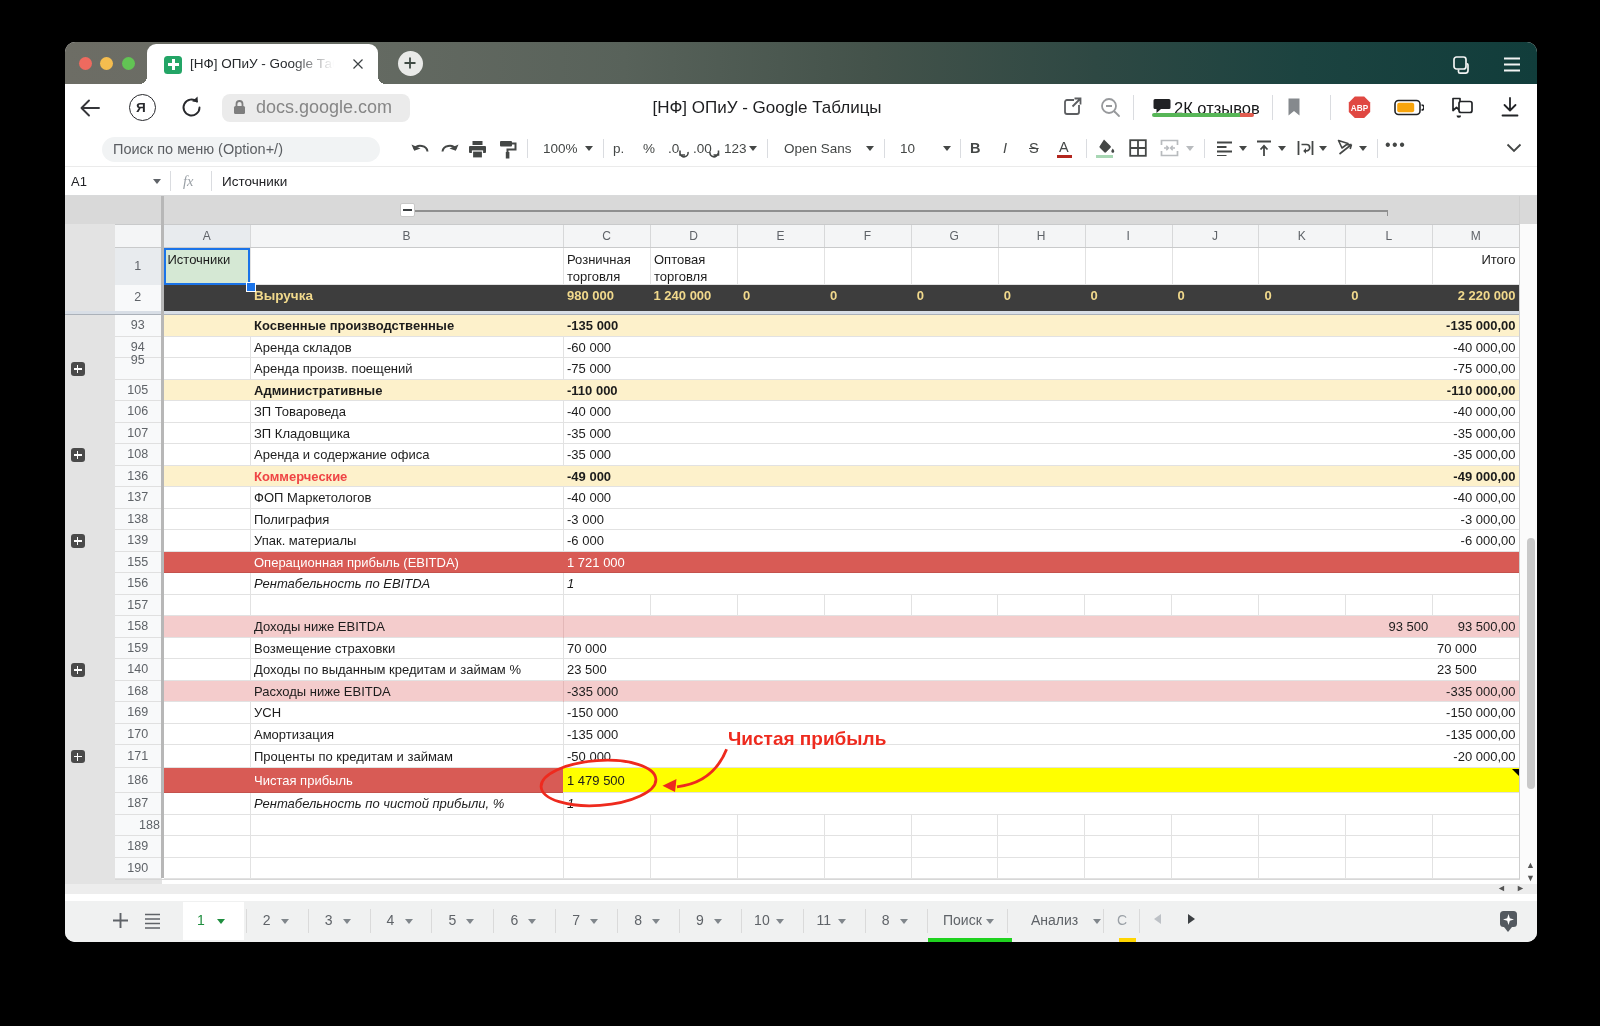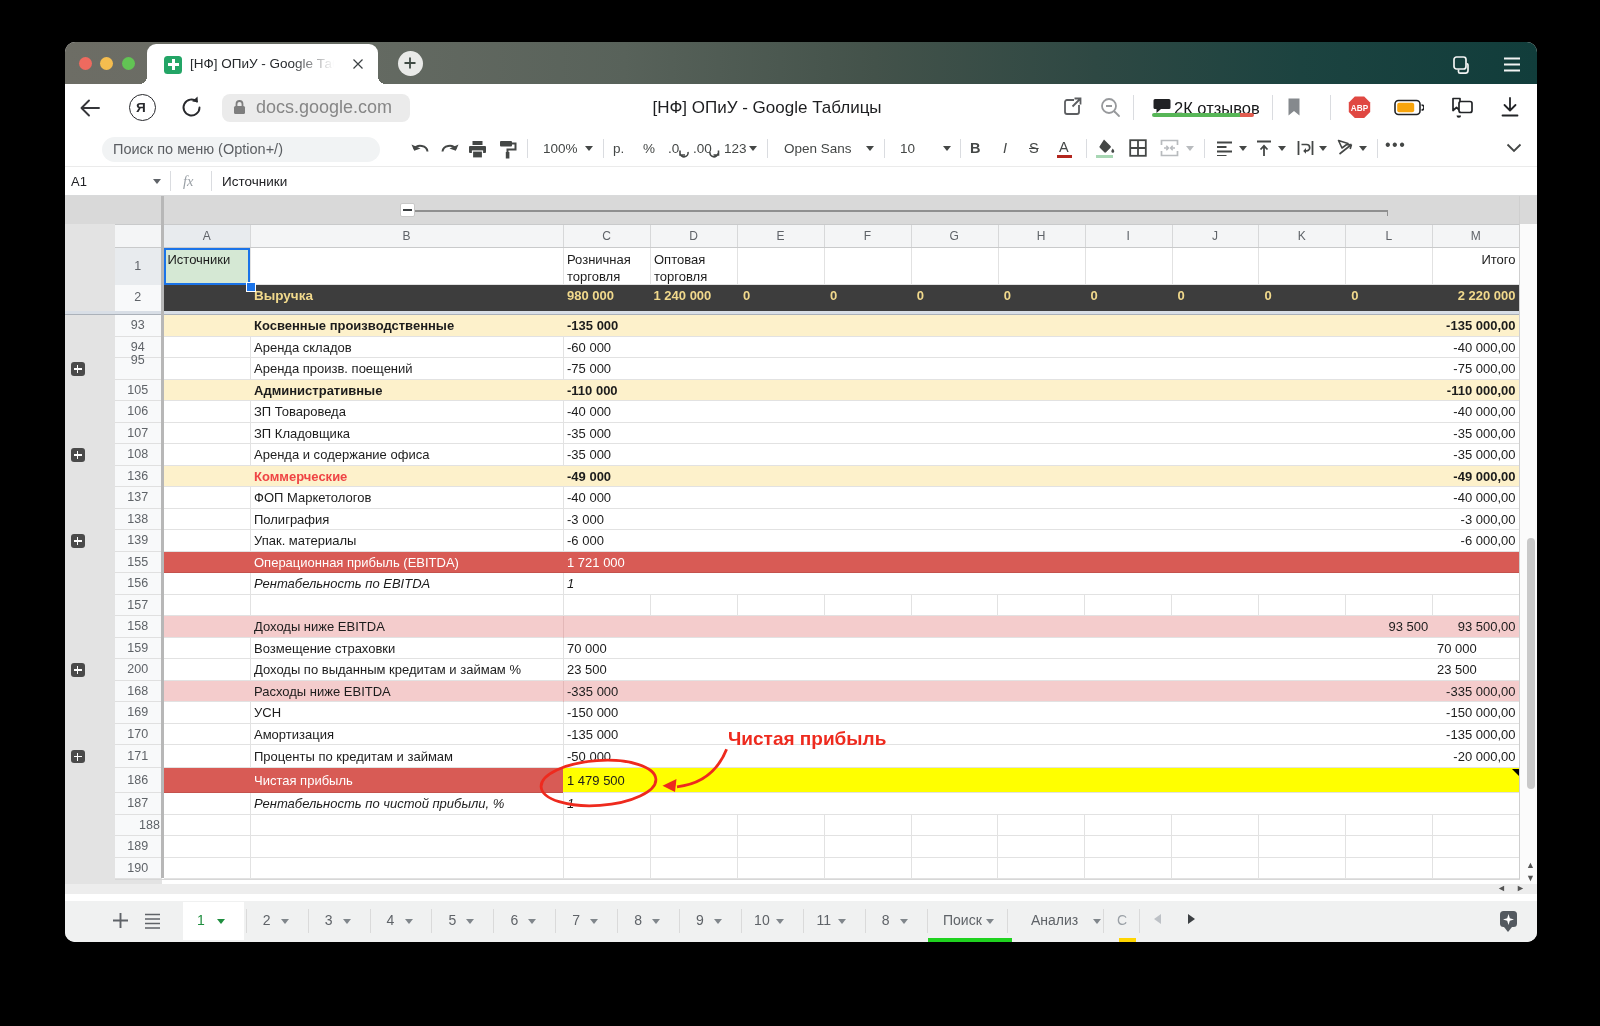--- a/index.html
+++ b/index.html
@@ -352,21 +352,21 @@
       <div class="a" style="left:163.5px;top:616.0px;width:1356px;height:21.5px;background:#f4cccc;border-bottom:1px solid #e2e2e2;box-sizing:border-box;"></div>
       <div class="cell" style="left:254px;top:616.0px;line-height:21.5px;color:#1c1c1c;">Доходы ниже EBITDA</div>
       <div class="cell" style="left:1515.5px;top:616.0px;line-height:21.5px;transform:translateX(-100%);">93 500,00</div>
       <div class="cell" style="left:1428.2px;top:616.0px;line-height:21.5px;transform:translateX(-100%);text-align:right;">93 500</div>
       <div class="num" style="left:115px;top:640.75px;width:45.5px;">159</div>
       <div class="a" style="left:115px;top:658.0px;width:45.5px;height:1px;background:#e0e0e0;"></div>
       <div class="a" style="left:163.5px;top:658.0px;width:1356px;height:1px;background:#e2e2e2;"></div>
       <div class="cell" style="left:254px;top:637.5px;line-height:21.5px;color:#1c1c1c;">Возмещение страховки</div>
       <div class="cell" style="left:567px;top:637.5px;line-height:21.5px;color:#1c1c1c;">70 000</div>
       <div class="cell" style="left:1437px;top:637.5px;line-height:21.5px;">70 000</div>
-      <div class="num" style="left:115px;top:662.25px;width:45.5px;">200</div>
+      <div class="num" style="left:115px;top:662.25px;width:45.5px;">140</div>
       <div class="a" style="left:115px;top:679.5px;width:45.5px;height:1px;background:#e0e0e0;"></div>
       <div class="a" style="left:163.5px;top:679.5px;width:1356px;height:1px;background:#e2e2e2;"></div>
       <div class="cell" style="left:254px;top:659.0px;line-height:21.5px;color:#1c1c1c;">Доходы по выданным кредитам и займам %</div>
       <div class="cell" style="left:567px;top:659.0px;line-height:21.5px;color:#1c1c1c;">23 500</div>
       <div class="cell" style="left:1437px;top:659.0px;line-height:21.5px;">23 500</div>
       <div class="num" style="left:115px;top:683.75px;width:45.5px;">168</div>
       <div class="a" style="left:115px;top:701.0px;width:45.5px;height:1px;background:#e0e0e0;"></div>
       <div class="a" style="left:163.5px;top:680.5px;width:1356px;height:21.5px;background:#f4cccc;border-bottom:1px solid #e2e2e2;box-sizing:border-box;"></div>
       <div class="cell" style="left:254px;top:680.5px;line-height:21.5px;color:#1c1c1c;">Расходы ниже EBITDA</div>
       <div class="cell" style="left:567px;top:680.5px;line-height:21.5px;color:#1c1c1c;">-335 000</div>

